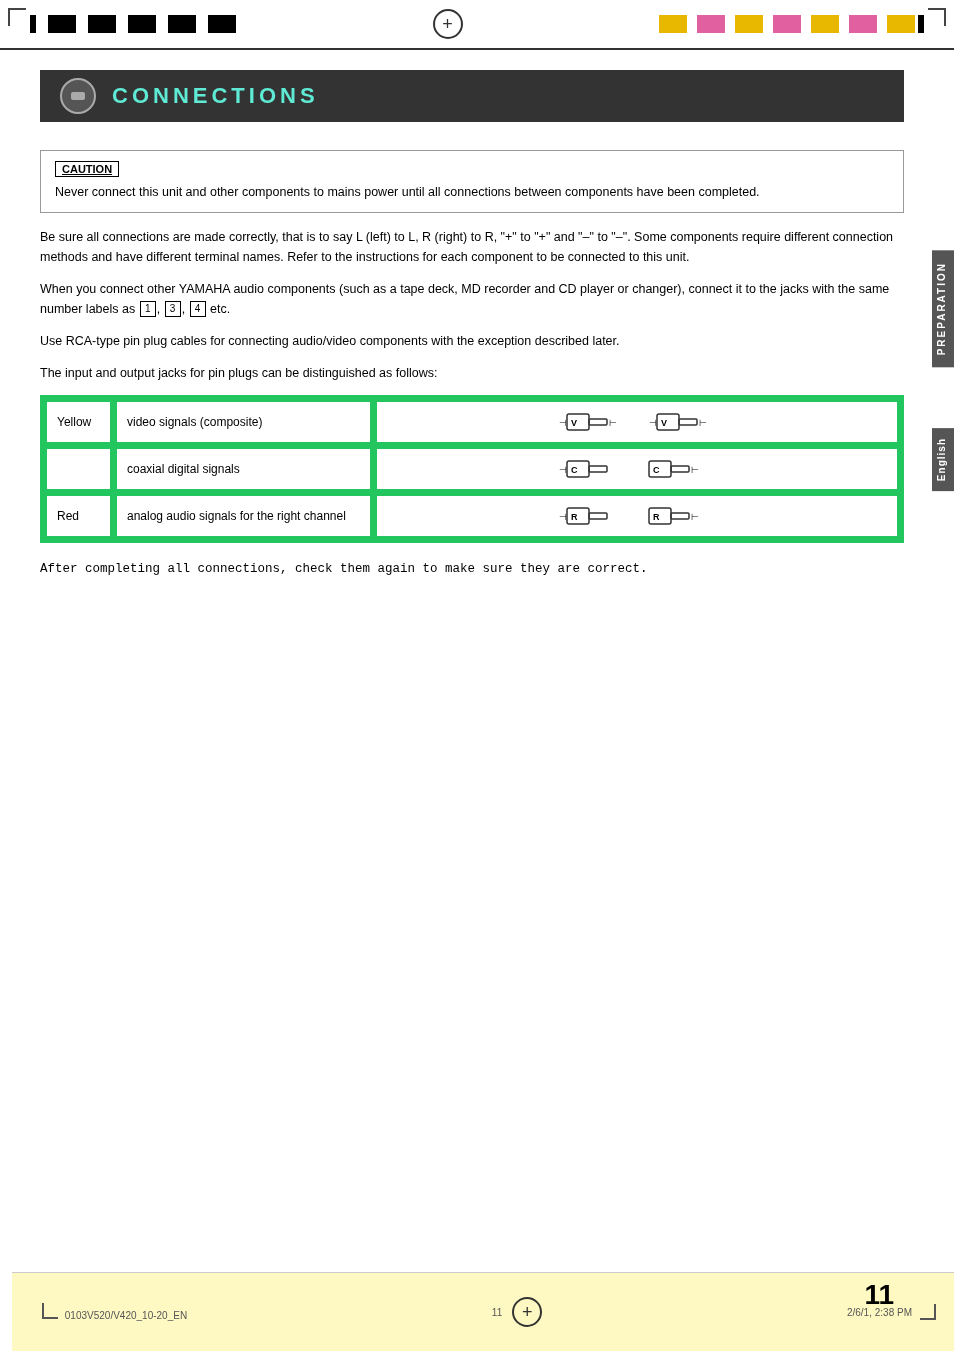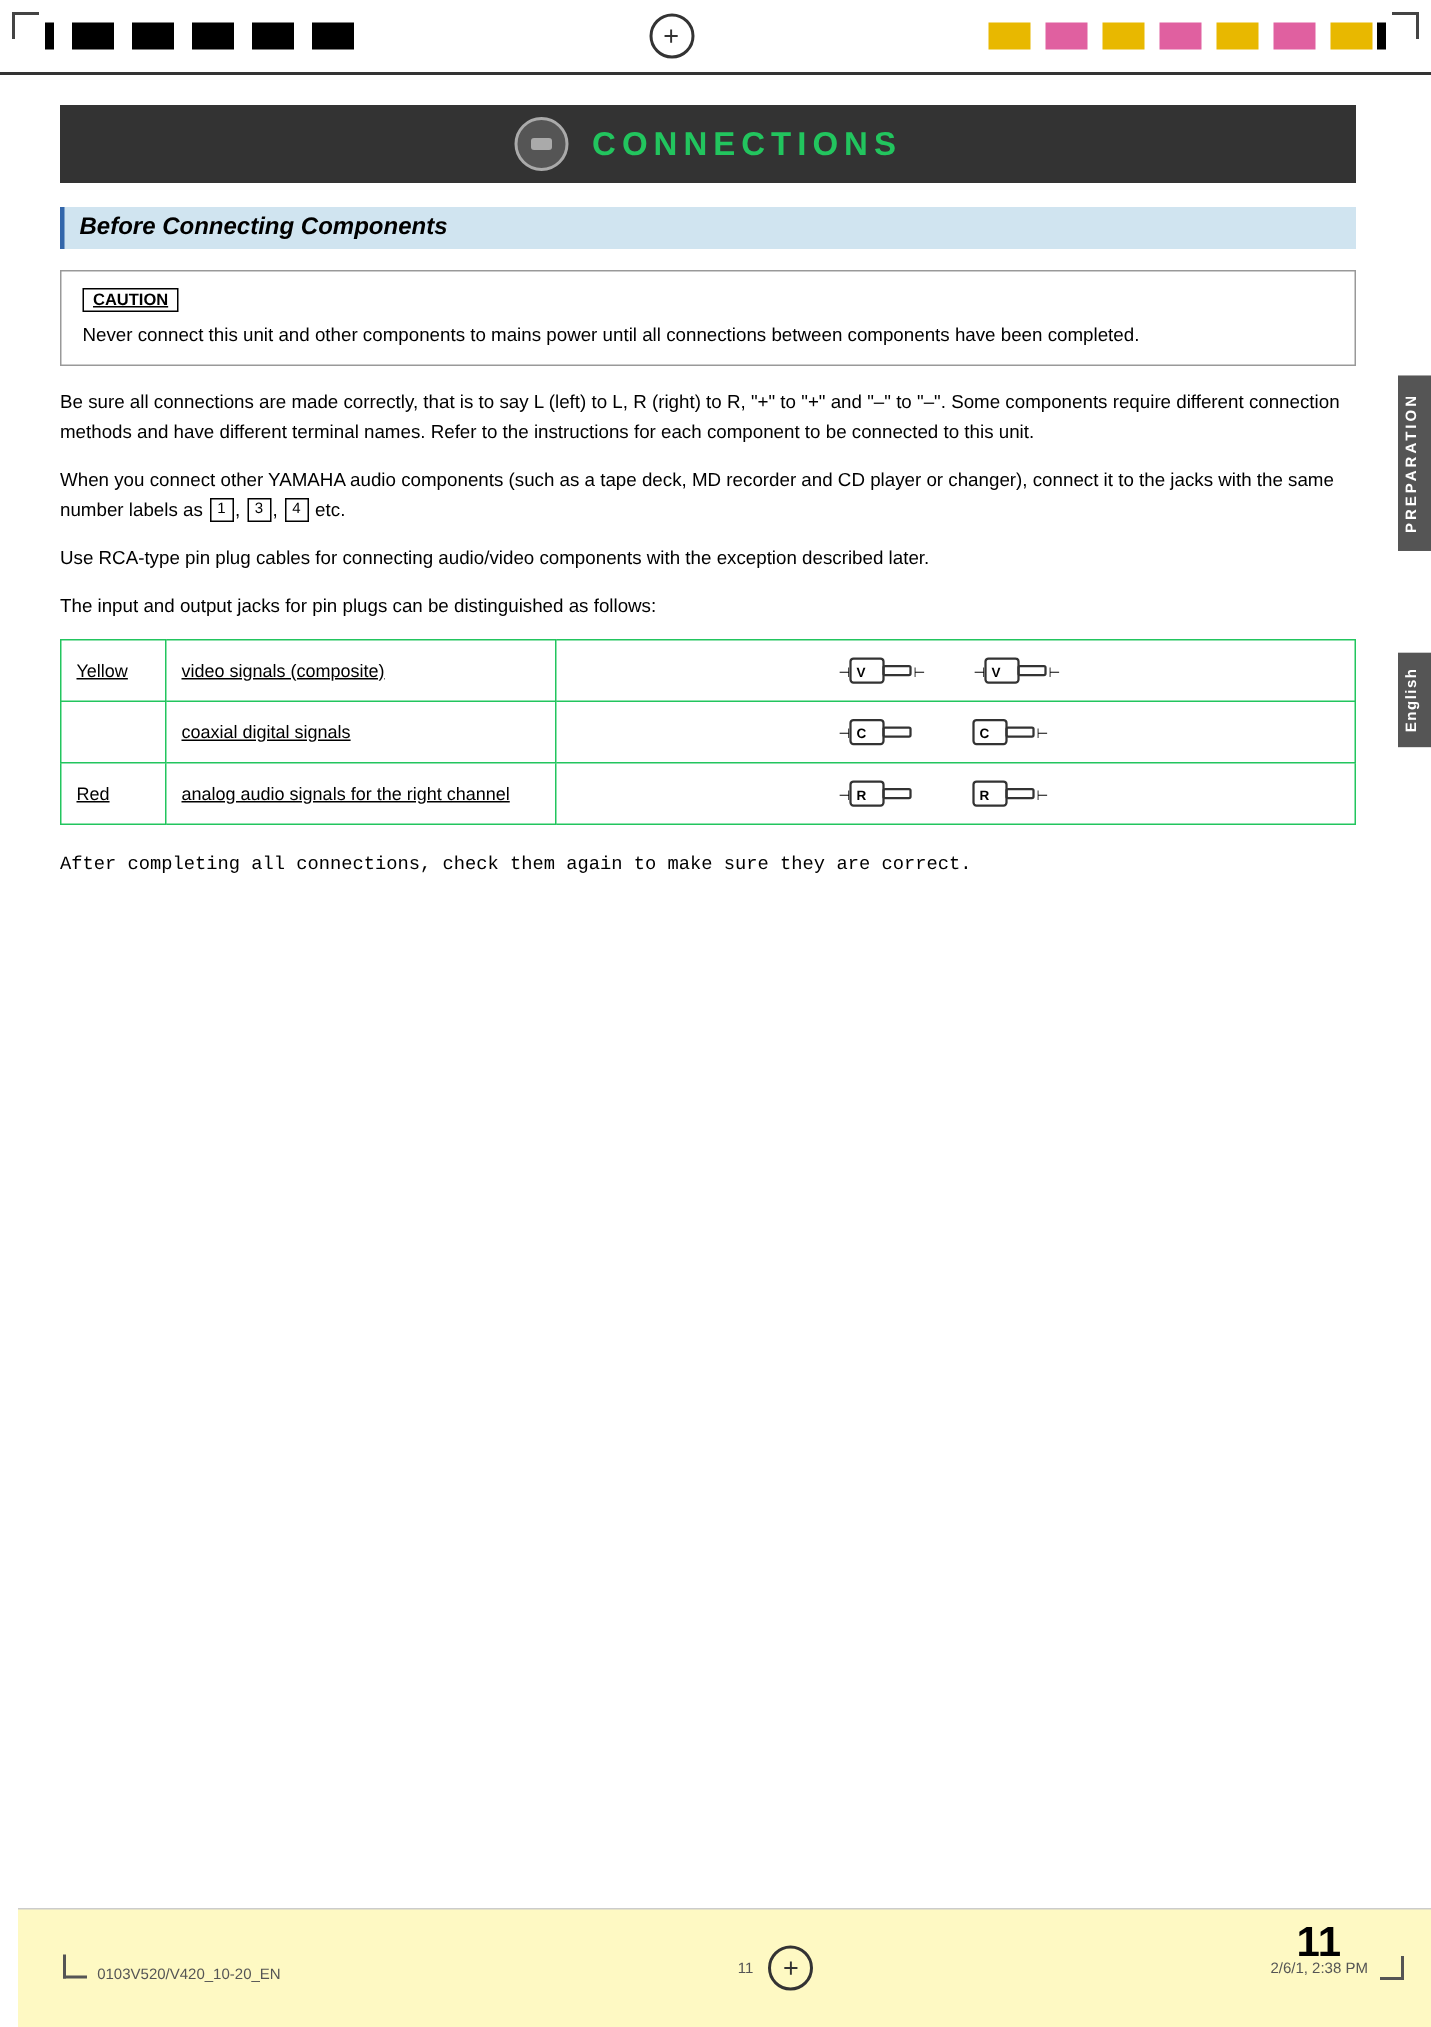--- a/index.html
+++ b/index.html
@@ -50,24 +50,23 @@
       padding: 12px 4px;
       letter-spacing: 2px;
       z-index: 10;
     }
 
     
     .section-header {
       display: flex;
       align-items: center;
       background: #333;
-      color: #22c55e;
+      color: #5eead4;
       padding: 8px 20px;
-      margin-bottom: 16px;
-      justify-content: center;
+      margin-bottom: 28px;
     }
     .section-icon {
       width: 36px;
       height: 36px;
       border: 2px solid #aaa;
       border-radius: 50%;
       margin-right: 16px;
       display: flex;
       align-items: center;
       justify-content: center;
@@ -127,24 +126,23 @@
     }
 
     
     .signal-table {
       width: 100%;
       border-collapse: collapse;
       margin-bottom: 16px;
       font-size: 12px;
     }
     .signal-table td {
-      border: 1px solid #22c55e;
+      border: 7px solid #22c55e;
       padding: 6px 10px;
       vertical-align: middle;
-      text-decoration: underline;
     }
     .signal-table td:first-child {
       width: 70px;
     }
     .signal-table td:nth-child(2) {
       width: 260px;
     }
     .signal-table td:nth-child(3) {
       text-align: center;
     }
@@ -283,21 +281,20 @@
 
   <div class="main-content">
 
     <div class="section-header">
       <div class="section-icon">
         <div class="section-icon-inner"></div>
       </div>
       <span class="section-title">CONNECTIONS</span>
     </div>
 
-    <div class="subsection-title">Before Connecting Components</div>
 
     <div class="caution-box">
       <span class="caution-label">CAUTION</span>
       <div class="caution-text">Never connect this unit and other components to mains power until all connections between components have been completed.</div>
     </div>
 
     <p class="body-para">Be sure all connections are made correctly, that is to say L (left) to L, R (right) to R, "+" to "+" and "–" to "–". Some components require different connection methods and have different terminal names. Refer to the instructions for each component to be connected to this unit.</p>
 
     <p class="body-para">
       <span>When you connect other YAMAHA audio components (such as a tape deck, MD recorder and CD player or changer), connect it to the jacks with the same number labels as</span>

